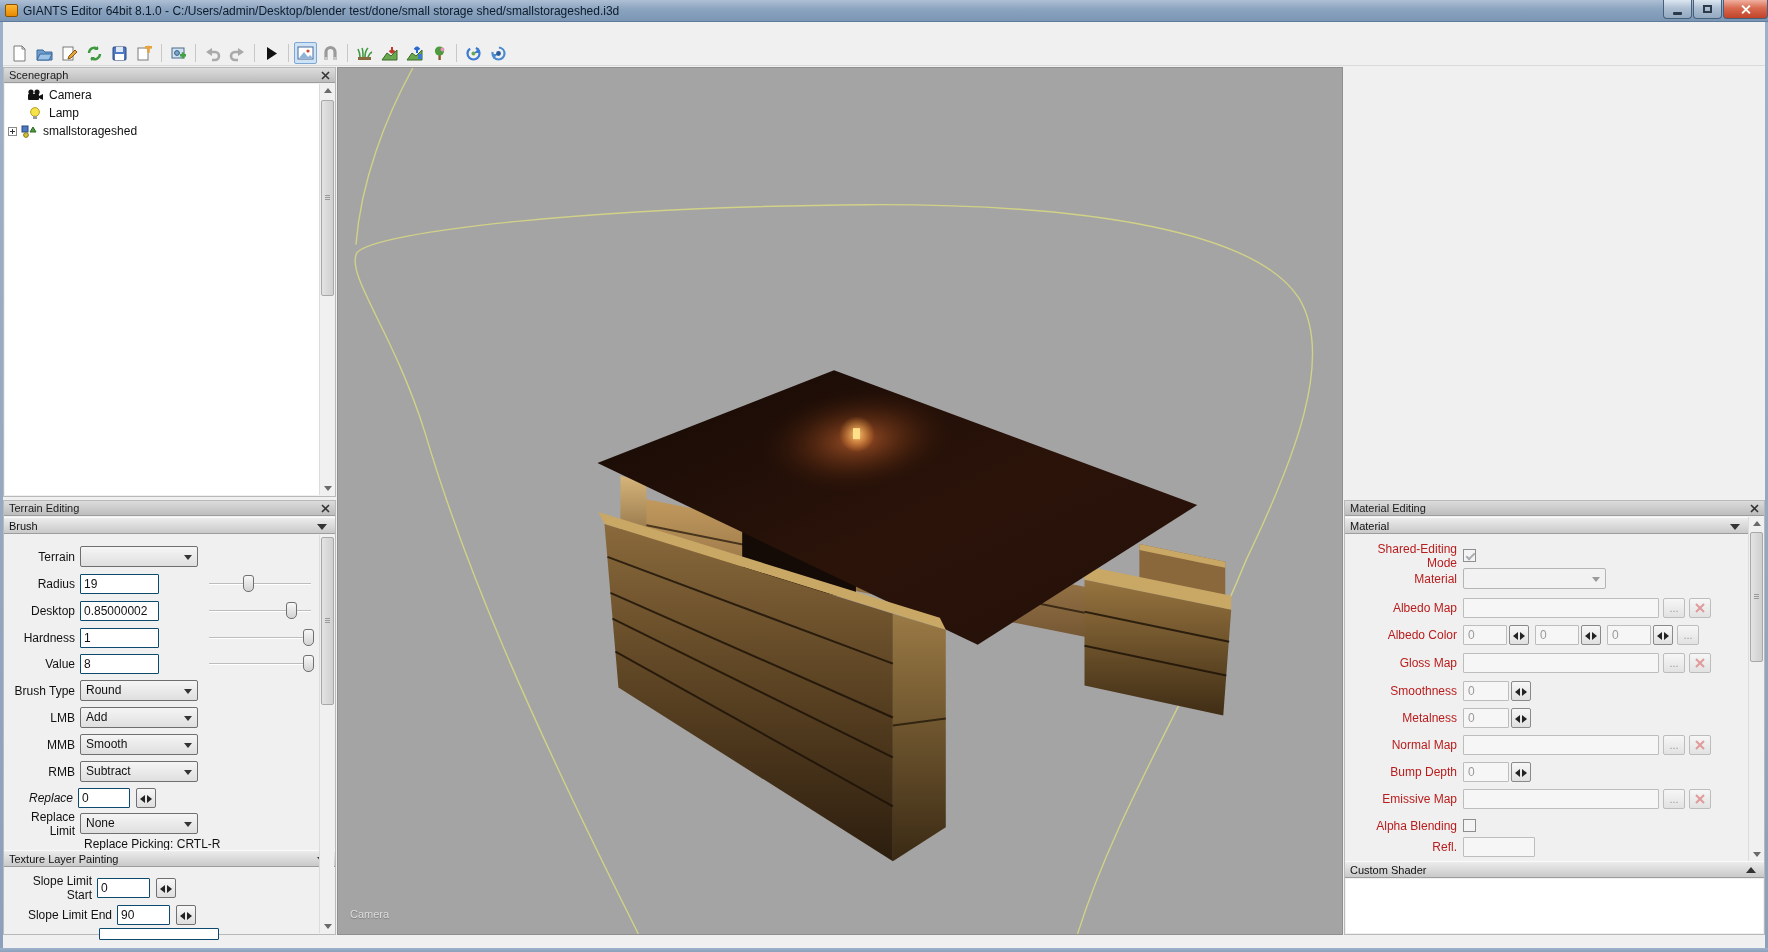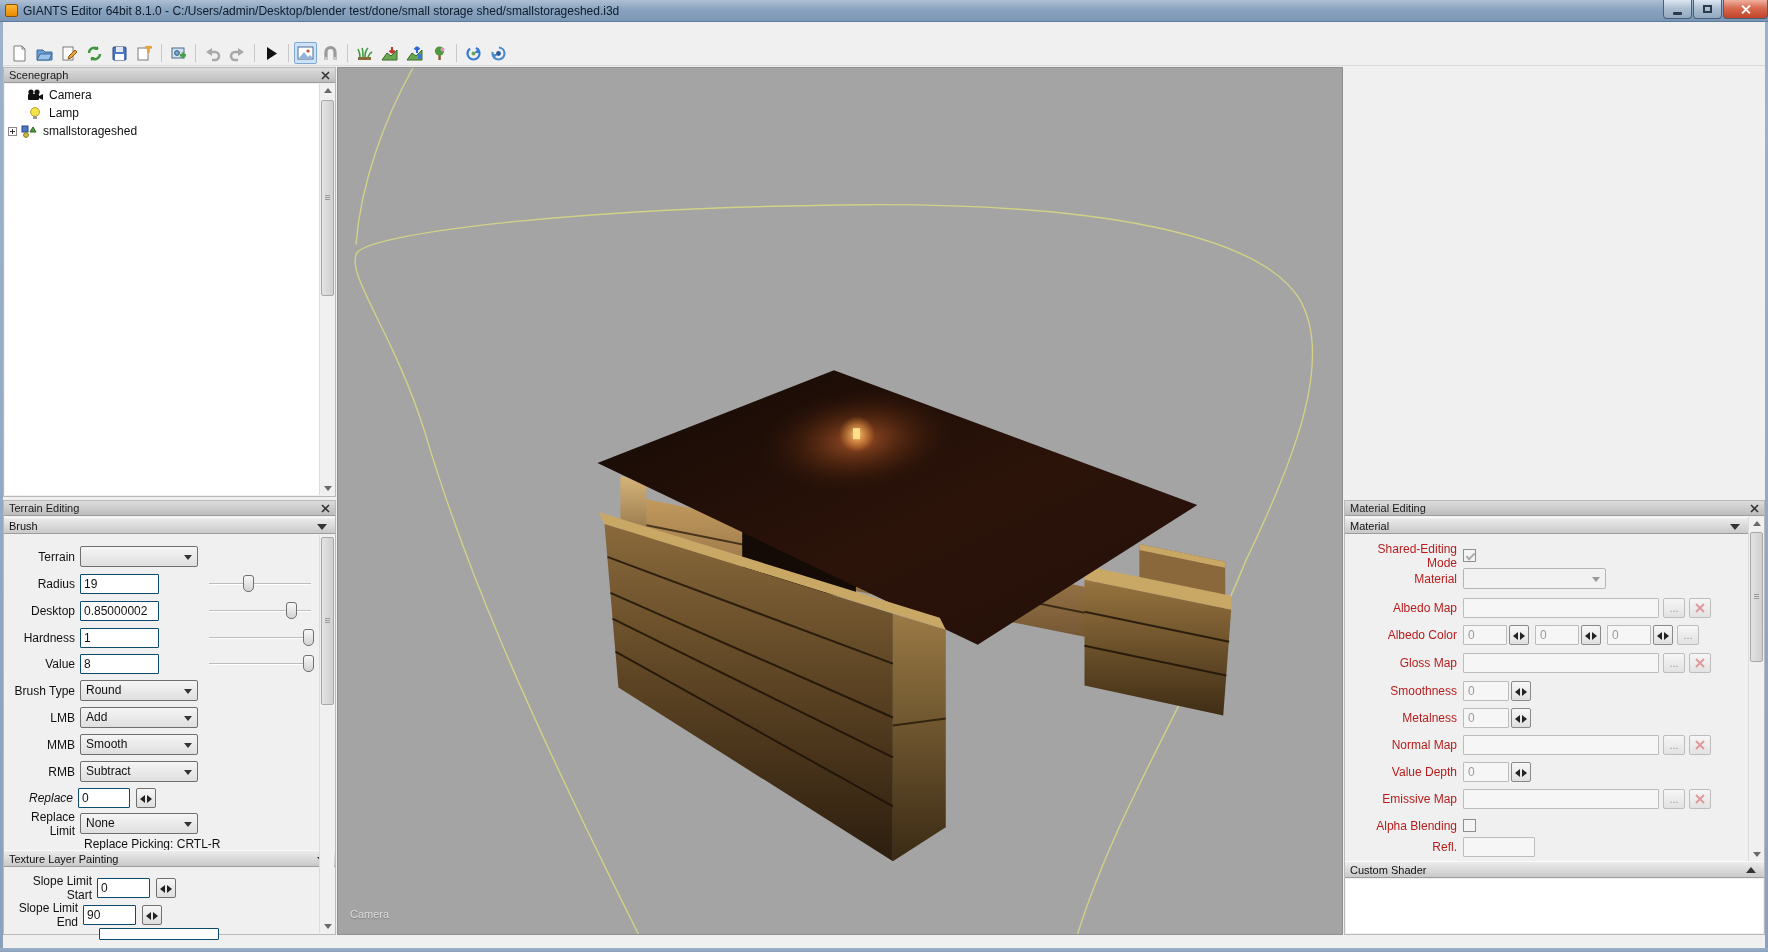--- a/index.html
+++ b/index.html
@@ -399,21 +399,21 @@
     <div class="shead" style="top:349px;">
       <span>Texture Layer Painting</span>
       <span class="tri-d"></span>
     </div>
     <div class="frow" style="top:376px;left:0;">
       <span class="flabel" style="width:93px;">Slope Limit Start</span>
       <span class="tfield" style="width:53px;">0</span>
       <span class="spinbtn" style="margin-left:6px;"></span>
     </div>
     <div class="frow" style="top:403px;left:0;">
-      <span class="flabel" style="width:79px;">Slope Limit End</span>
+      <span class="flabel" style="width:113px;">Slope Limit End</span>
       <span class="tfield" style="width:53px;">90</span>
       <span class="spinbtn" style="margin-left:6px;"></span>
     </div>
     <div class="tfield" style="position:absolute;top:427px;left:95px;width:120px;height:12px;"></div>
 
     <div class="vscroll" style="right:1px;top:34px;bottom:1px;">
       <div class="sb-thumb" style="top:2px;height:168px;">
           <div class="sb-grip"></div>
         </div>
       <div class="sb-arrow down"></div>
@@ -572,21 +572,21 @@
       <span class="mlabel">Normal Map</span>
       <span class="mfield" style="width:196px;"></span>
       <span class="mbtn browse">...</span>
       <span class="mbtn del">
           <svg width="10" height="10">
             <path d="M1 1l8 8M9 1l-8 8" stroke="#e09a9a" stroke-width="2"></path>
           </svg>
         </span>
     </div>
     <div class="mrow" style="top:260px;">
-      <span class="mlabel">Value Depth</span>
+      <span class="mlabel">Bump Depth</span>
       <span class="mfield" style="width:46px;">0</span>
       <span class="mspin"></span>
     </div>
     <div class="mrow" style="top:287px;">
       <span class="mlabel">Emissive Map</span>
       <span class="mfield" style="width:196px;"></span>
       <span class="mbtn browse">...</span>
       <span class="mbtn del">
           <svg width="10" height="10">
             <path d="M1 1l8 8M9 1l-8 8" stroke="#e09a9a" stroke-width="2"></path>

